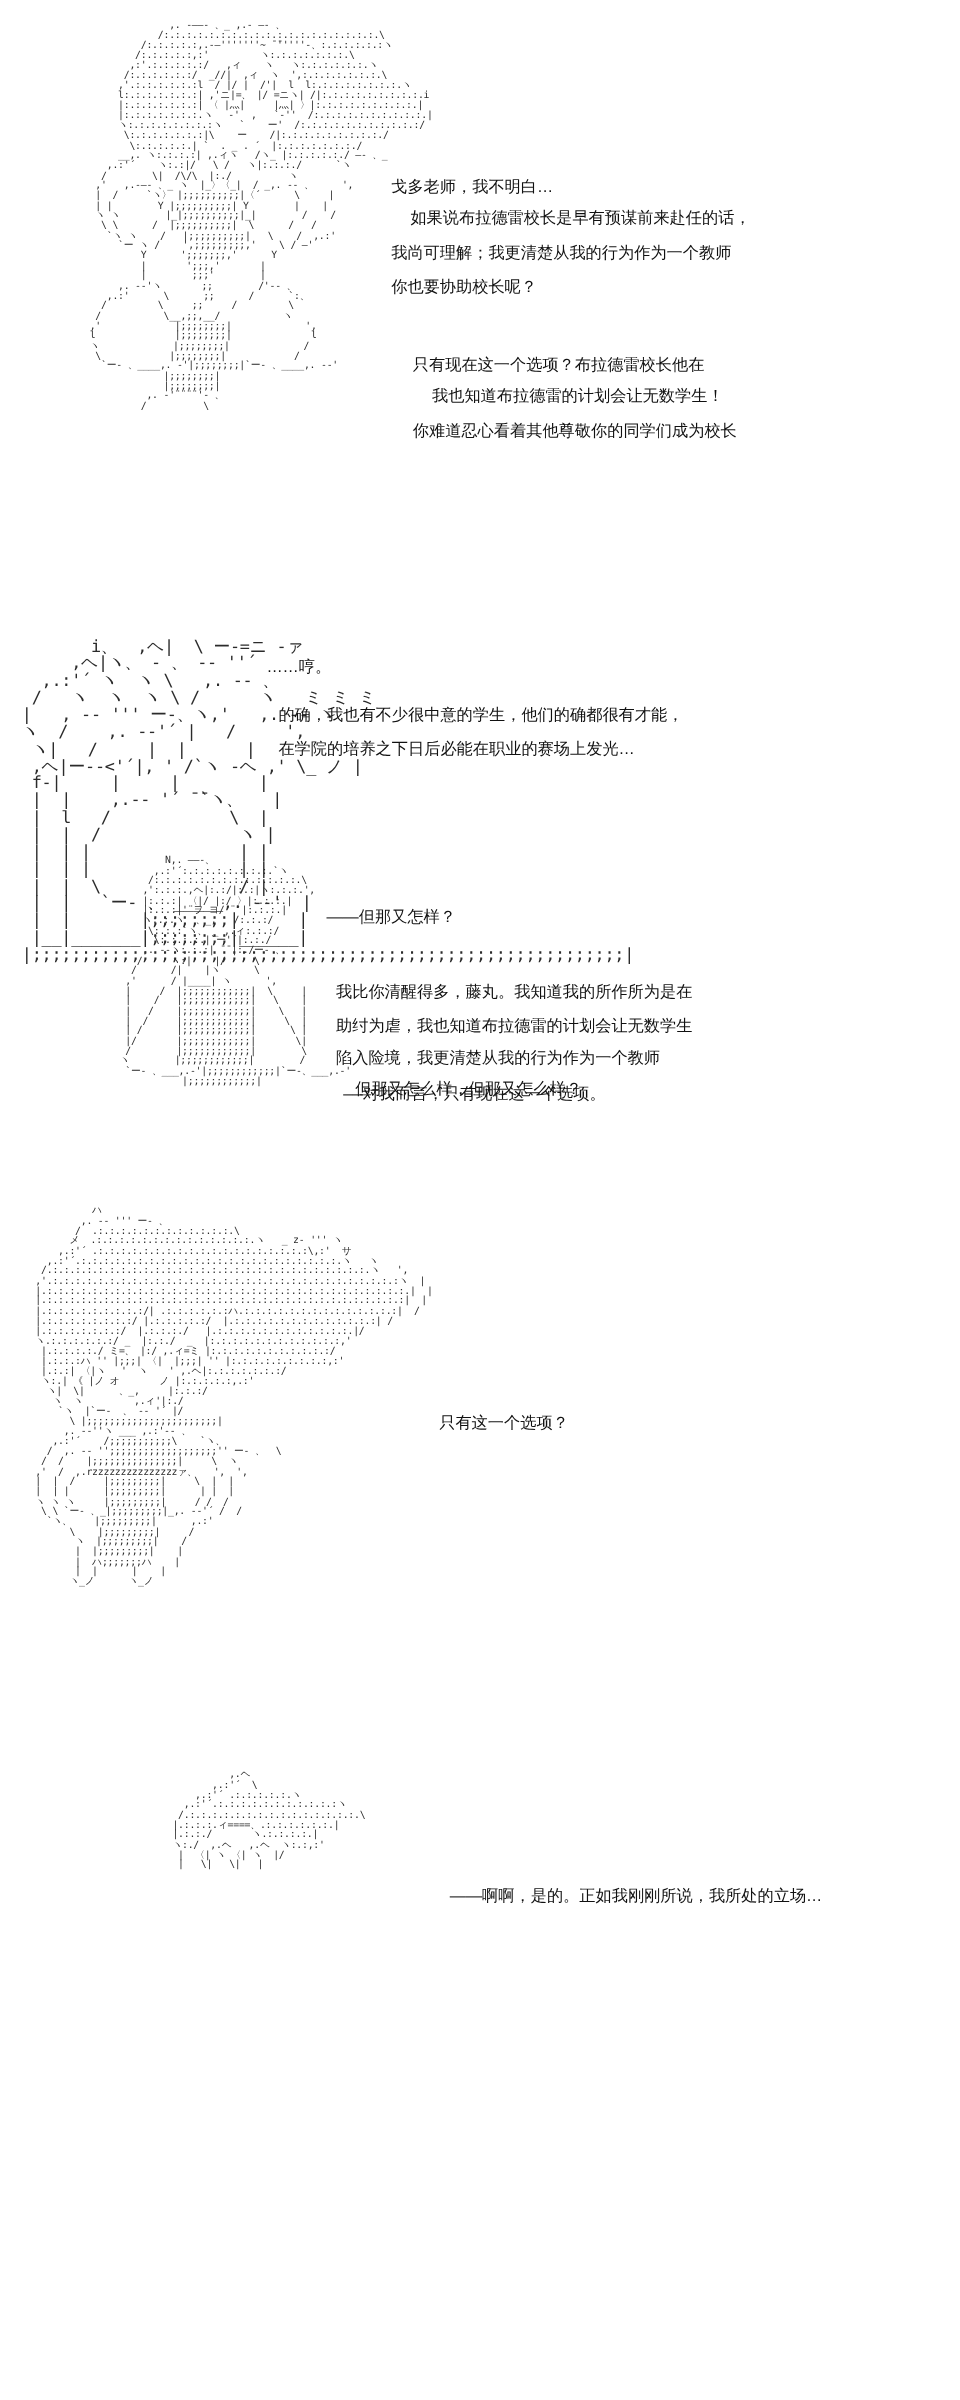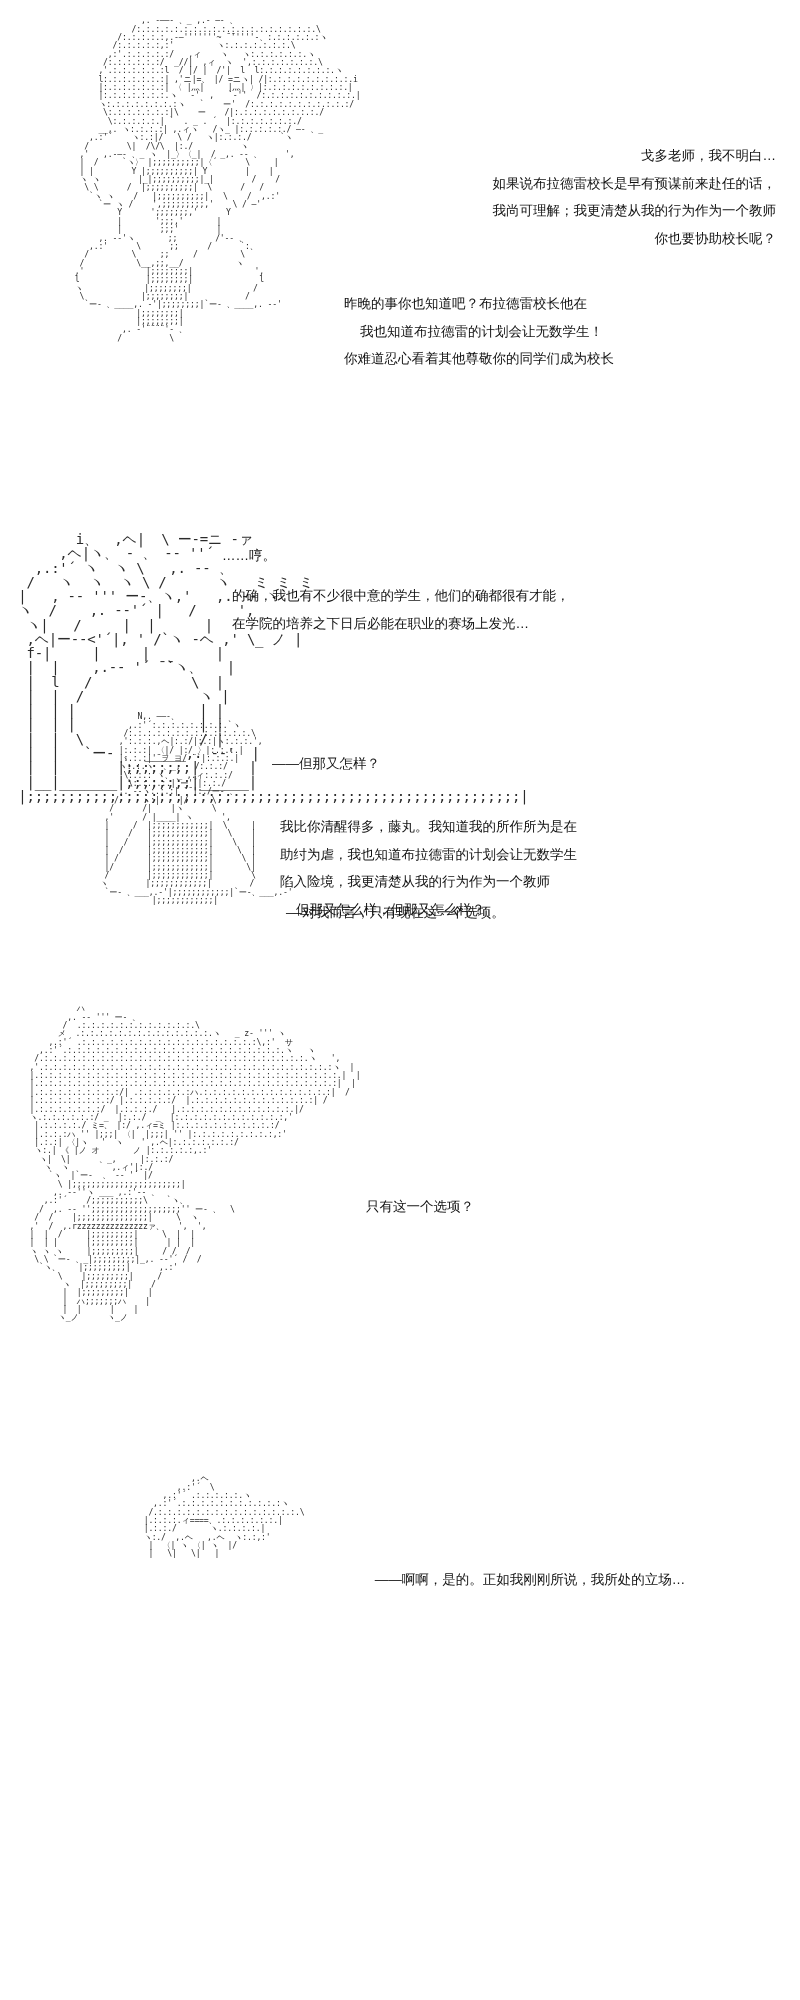--- a/index.html
+++ b/index.html
@@ -33,36 +33,35 @@
   .dialogue {
     font-family: "Liberation Sans", sans-serif;
     color: #111111;
     font-size: 13.5px;
     line-height: 2.05;
   }
   .dialogue p {
     margin: 0;
     white-space: pre-wrap;
   }
-  .indent-1 { text-indent: 16px; }
+  .indent-1 { text-indent: 16px; font-family: Liberation Mono, monospace; }
 
   
   #scene1 { height: 500px; }
   #scene1 .aa-art {
     position: absolute;
     left: 70px;
     top: 8px;
     font-size: 8.2px;
   }
   #scene1 .dialogue.d1 {
     position: absolute;
     left: 326px;
     top: 142px;
     width: 450px;
-    text-align: right;
   }
   #scene1 .dialogue.d2 {
     position: absolute;
     left: 344px;
     top: 290px;
     width: 440px;
   }
 
   
   #scene2 { height: 200px; }
@@ -120,21 +119,20 @@
     position: absolute;
     left: 20px;
     top: 6px;
     font-size: 8.2px;
   }
   #scene4 .dialogue.d1 {
     position: absolute;
     left: 366px;
     top: 182px;
     width: 400px;
-    margin-top: 21px;
   }
 
   
   #scene5 { height: 130px; }
   #scene5 .aa-art {
     position: absolute;
     left: 120px;
     top: 6px;
     font-size: 8.2px;
   }
@@ -191,21 +189,21 @@
               |;;;;;;;;|
            ,. -'¨¨¨¨'- 、
           /          \</pre>
     <div class="dialogue d1">
       <p>戈多老师，我不明白…</p>
       <p class="indent-1">如果说布拉德雷校长是早有预谋前来赴任的话，</p>
       <p>我尚可理解；我更清楚从我的行为作为一个教师</p>
       <p>你也要协助校长呢？</p>
     </div>
     <div class="dialogue d2">
-      <p>昨晚的事你也知道吧？布拉德雷校长他在</p>
+      <p>只有现在这一个选项？布拉德雷校长他在</p>
       <p class="indent-1">我也知道布拉德雷的计划会让无数学生！</p>
       <p>你难道忍心看着其他尊敬你的同学们成为校长</p>
     </div>
   </div>
 
   <div class="scene" id="scene2">
     <pre class="aa-art">        i、  ,ヘ|  \ ー‐=ニ ‐ァ
       ,ヘ|ヽ、 - 、 -‐ ''´
    ,.:'´ ヽ  ヽ \   ,. -‐ 、
   /   ヽ  ヽ  ヽ \ /      ヽ   ミ ミ ミ

